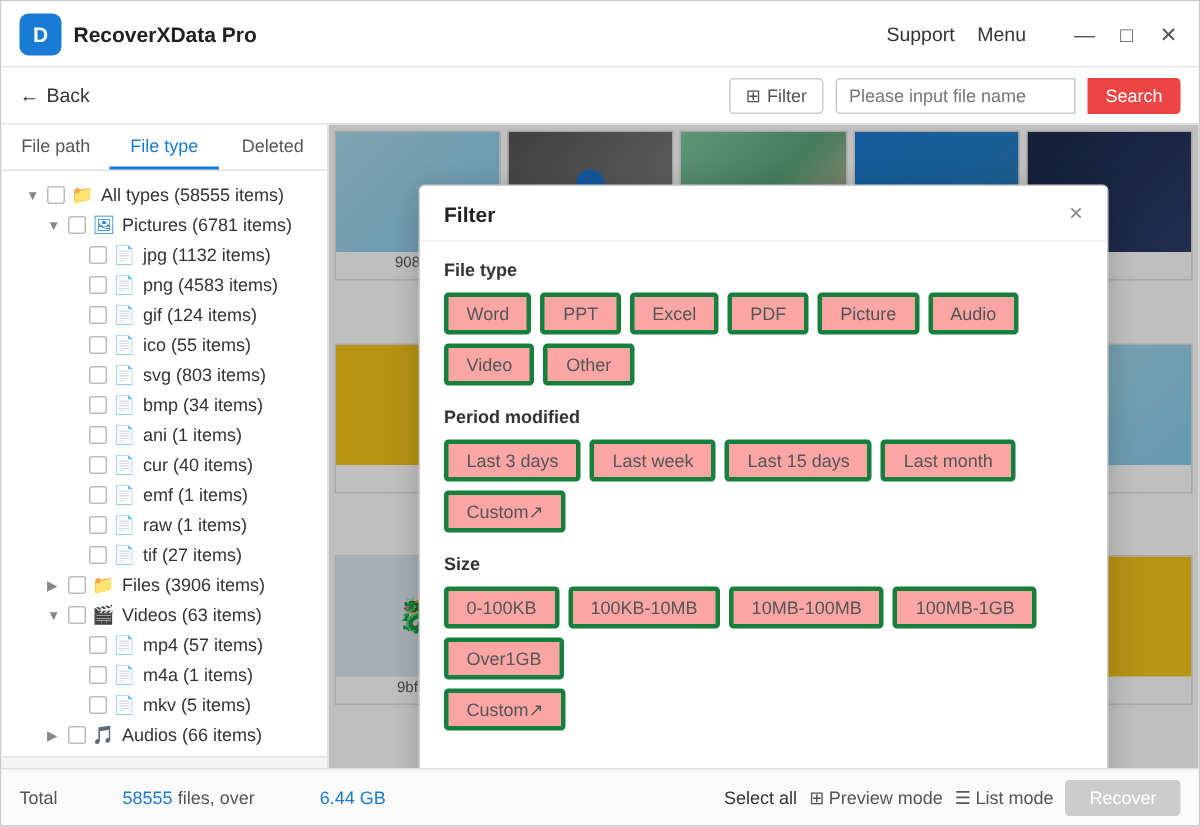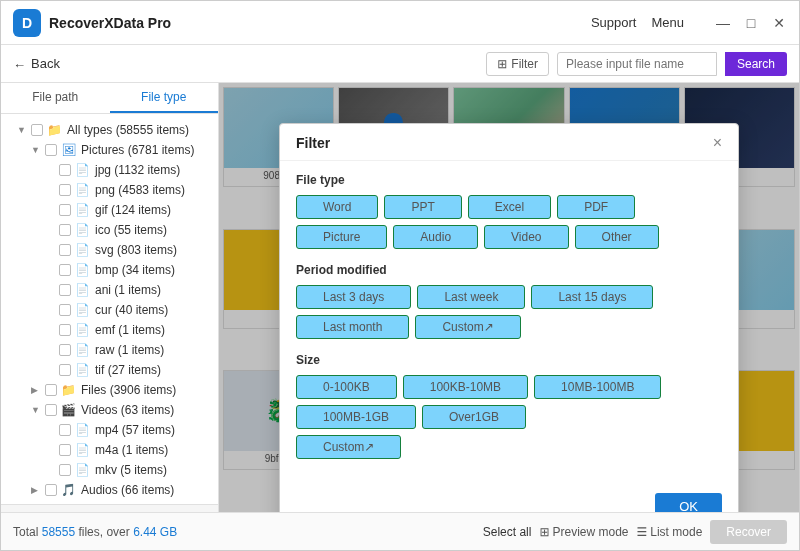--- a/index.html
+++ b/index.html
@@ -110,21 +110,21 @@
     .search-input {
       border: 1px solid #ccc;
       padding: 4px 8px;
       border-radius: 3px 0 0 3px;
       font-size: 12px;
       color: #999;
       width: 160px;
       outline: none;
     }
     .search-btn {
-      background: #6d28d9;
+      background: #ef4444;
       color: #fff;
       border: none;
       padding: 5px 12px;
       border-radius: 0 3px 3px 0;
       font-size: 12px;
       cursor: pointer;
     }
 
     
     .main-content {
@@ -261,21 +261,21 @@
       display: flex;
       align-items: center;
       justify-content: space-between;
       padding: 0 12px;
       background: #fafafa;
     }
     .bottom-info {
       font-size: 12px;
       color: #555;
     }
-    .bottom-info span.highlight { color: #1a7bd4; }
+    .bottom-info span.highlight { color: #1a7bd4; margin-left: 40px; }
     .bottom-right {
       display: flex;
       align-items: center;
       gap: 8px;
     }
     .select-all {
       font-size: 12px;
       color: #333;
       cursor: pointer;
     }
@@ -364,27 +364,27 @@
       font-weight: 600;
       color: #333;
       margin-bottom: 8px;
     }
     .filter-tags {
       display: flex;
       flex-wrap: wrap;
       gap: 6px;
     }
     .filter-tag {
-      border: 1px solid #15803d;
-      padding: 4px 26px;
+      border: 3px solid #15803d;
+      padding: 4px 12px;
       border-radius: 3px;
       font-size: 12px;
       color: #555;
       cursor: pointer;
-      background: #7dd3fc;
+      background: #fca5a5;
     }
     .modal-footer {
       display: flex;
       justify-content: flex-end;
       padding: 8px 16px 12px;
     }
     .ok-btn {
       background: #1a7bd4;
       color: #fff;
       border: none;
@@ -435,20 +435,23 @@
   <div class="main-content">
 
     <div class="sidebar">
       <div class="sidebar-tabs">
         <div class="sidebar-tab">
           <span>File path</span>
         </div>
         <div class="sidebar-tab active">
           <span>File type</span>
         </div>
+        <div class="sidebar-tab">
+          <span>Deleted</span>
+        </div>
       </div>
       <div class="sidebar-tree">
 
         <div class="tree-item tree-indent-1">
           <span class="tree-arrow">▼</span>
           <span class="tree-checkbox"></span>
           <span class="tree-icon icon-folder">📁</span>
           <span>All types (58555 items)</span>
         </div>
 

